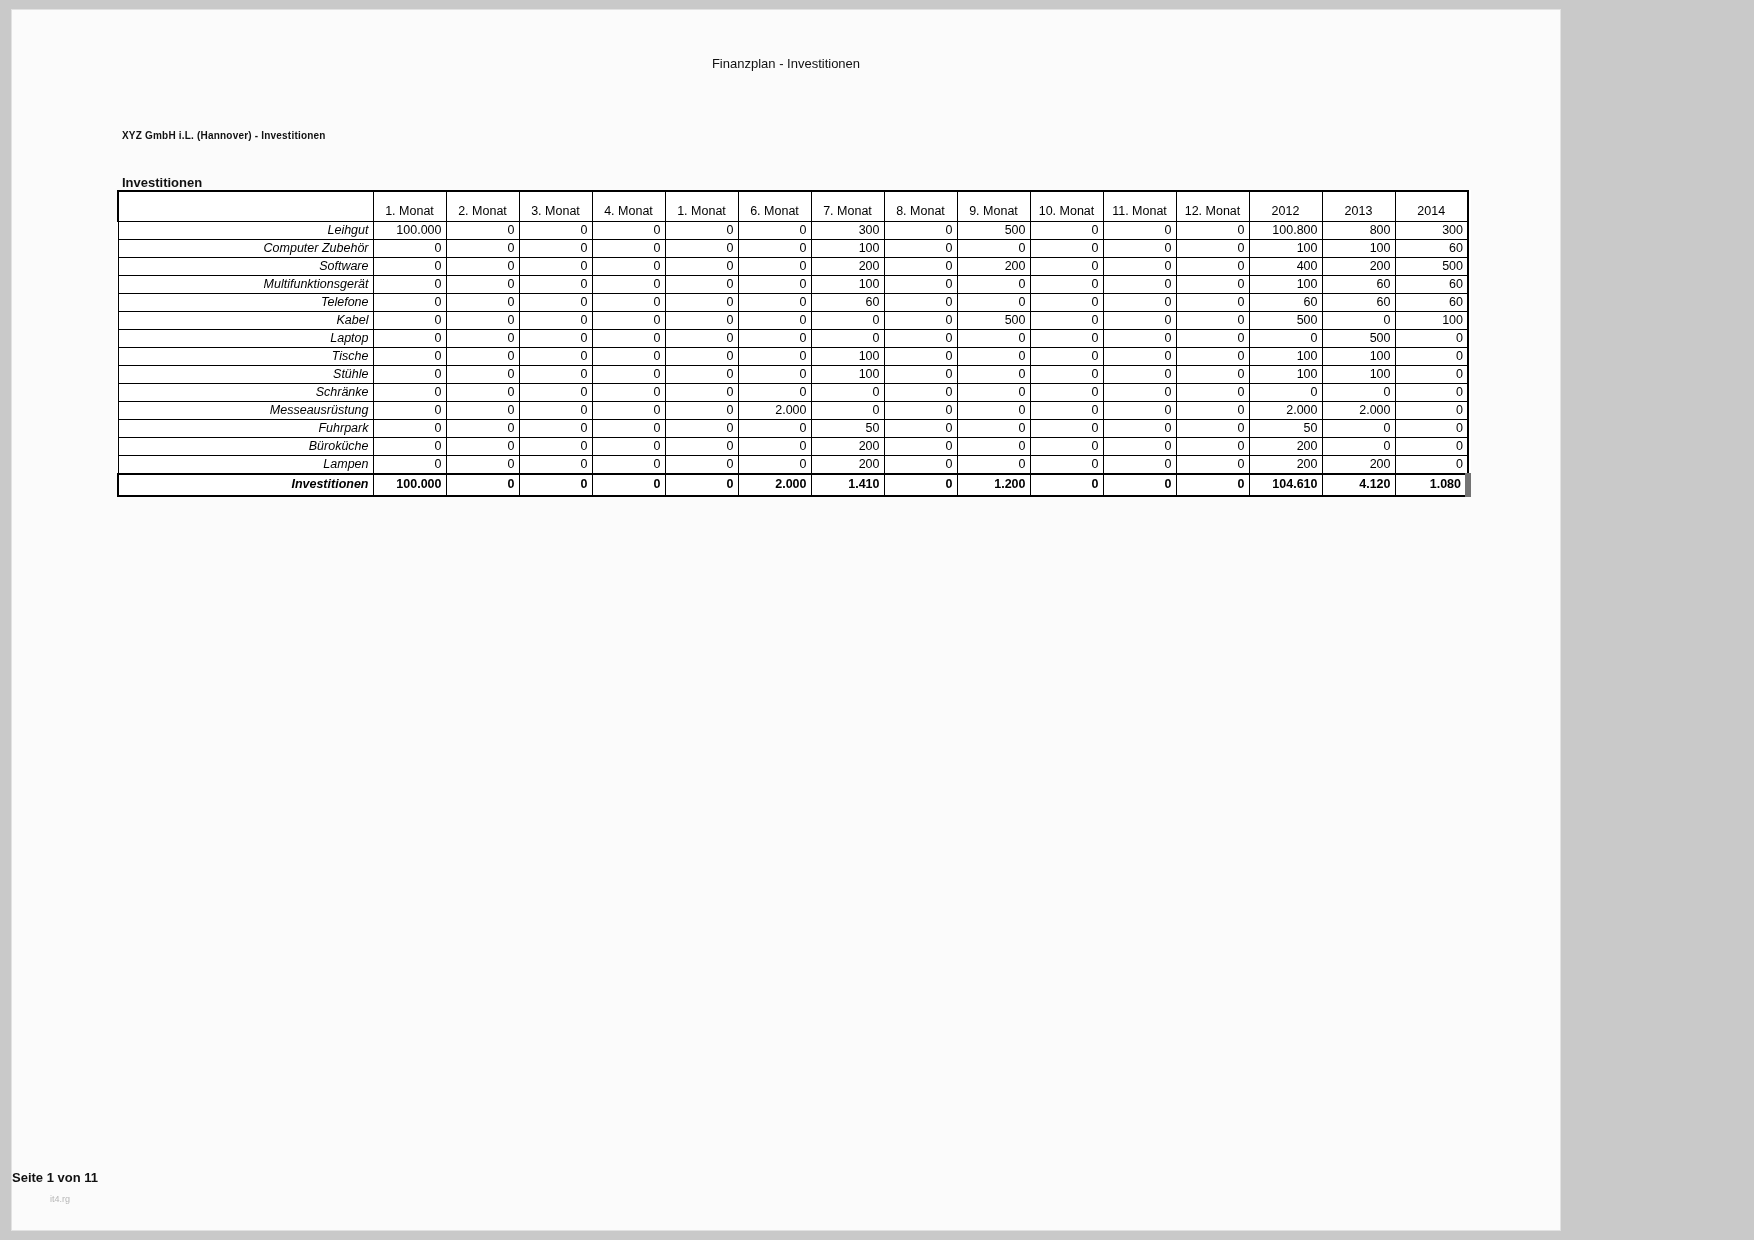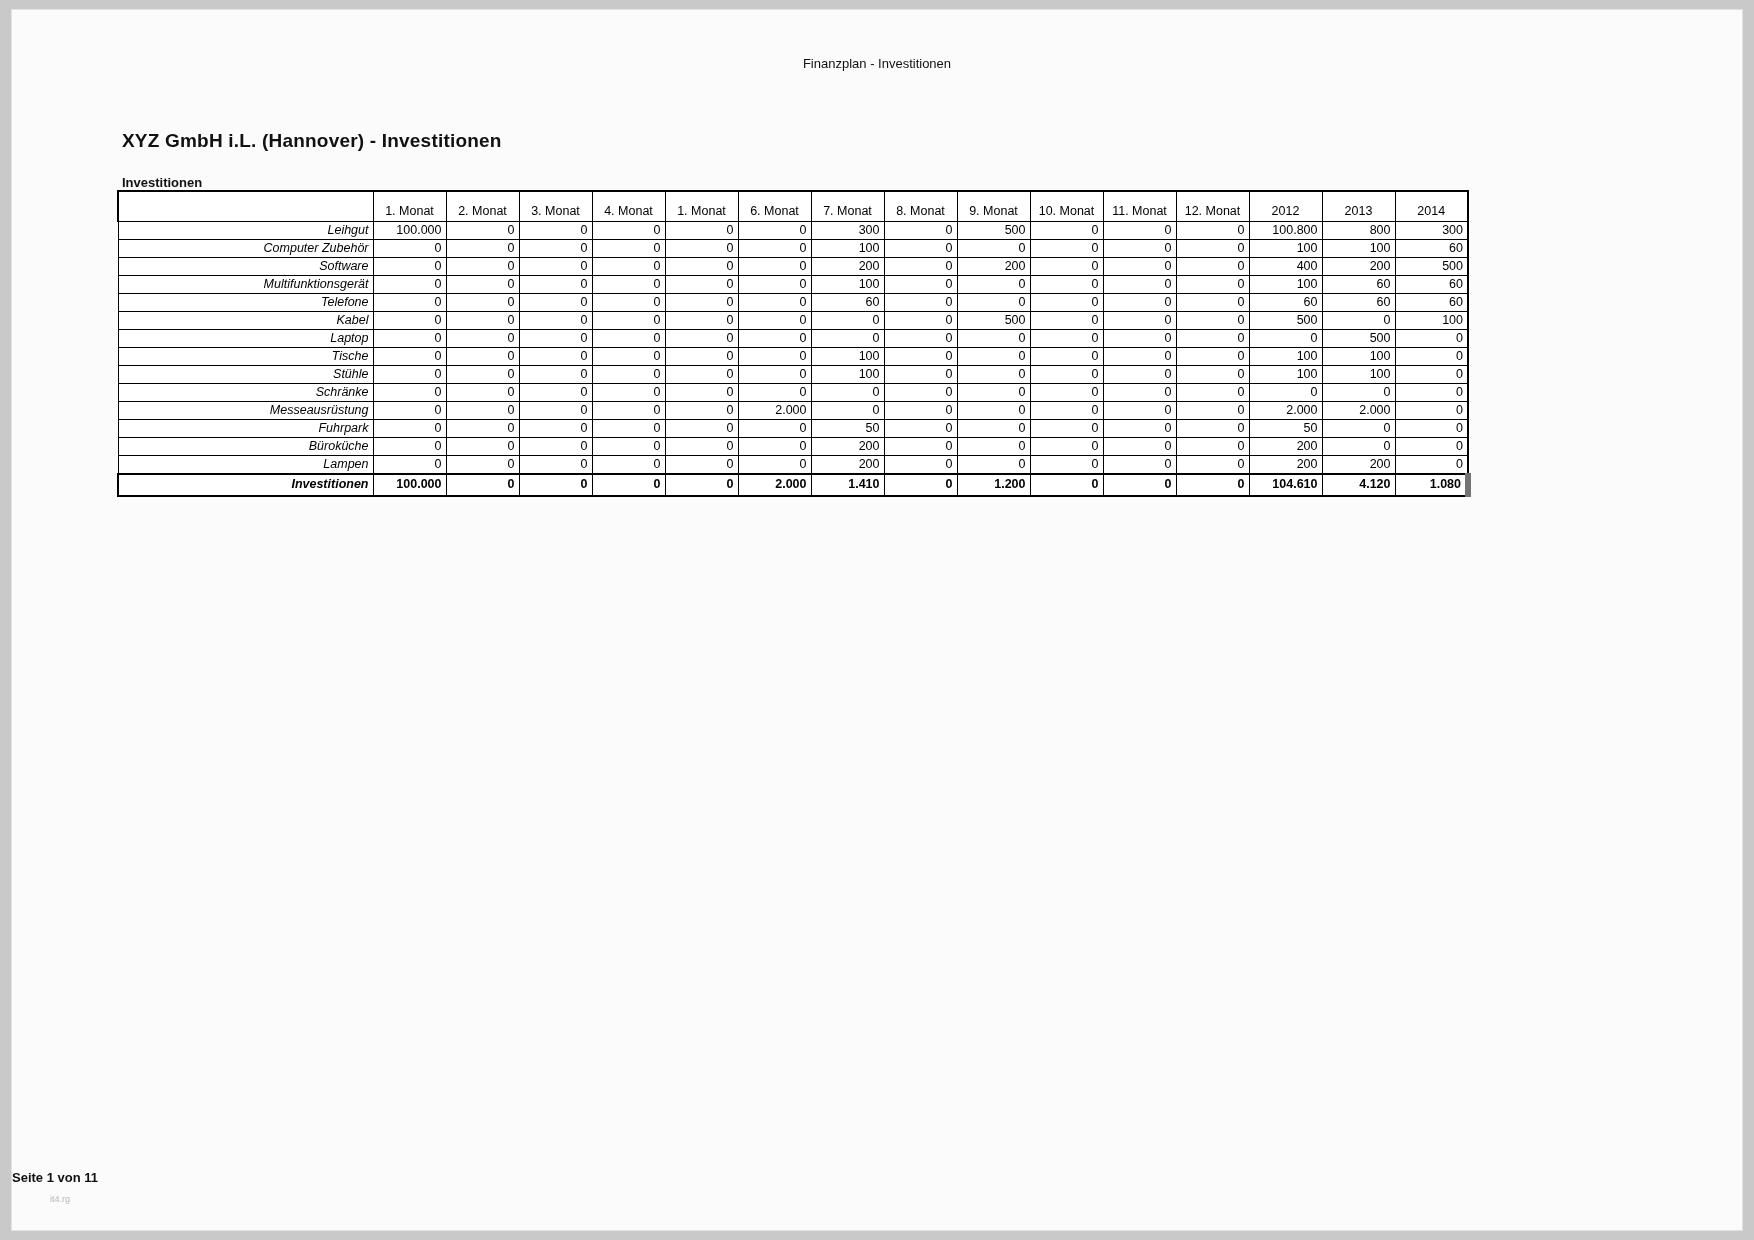--- a/index.html
+++ b/index.html
@@ -10,21 +10,21 @@
   body {
     width: 1754px;
     height: 1240px;
     font-family: "Liberation Sans", sans-serif;
     overflow: hidden;
   }
   .page {
     position: absolute;
     left: 12px;
     top: 10px;
-    width: 1730px;
+    width: 1548px;
     height: 1220px;
     background: #fbfbfb;
     box-shadow: 0 0 0 1px #e2e2e2;
   }
   .doc-header {
     position: absolute;
     top: 46px;
     left: 0;
     width: 100%;
     text-align: center;
@@ -46,21 +46,21 @@
     left: 38px;
     top: 1164px;
     font-size: 9px;
     color: #b6b6b6;
     margin-top: 20px;
   }
   .title {
     position: absolute;
     left: 110px;
     top: 120px;
-    font-size: 19px;
+    font-size: 10px;
     font-weight: bold;
     color: #111;
     letter-spacing: 0.2px;
   }
   .subtitle {
     position: absolute;
     left: 110px;
     top: 165px;
     font-size: 13px;
     font-weight: bold;

